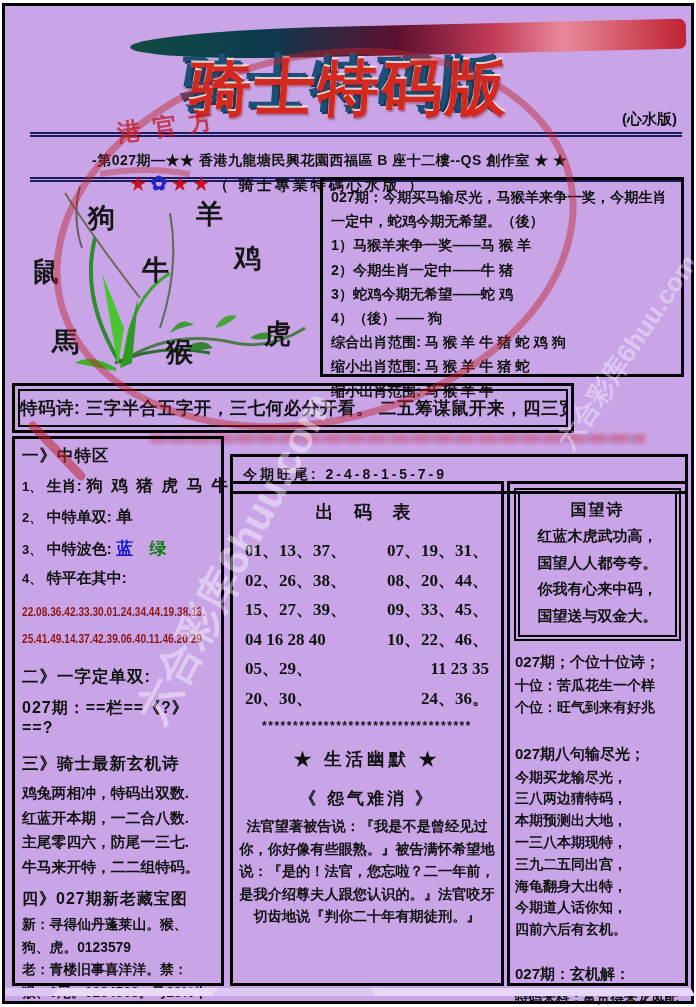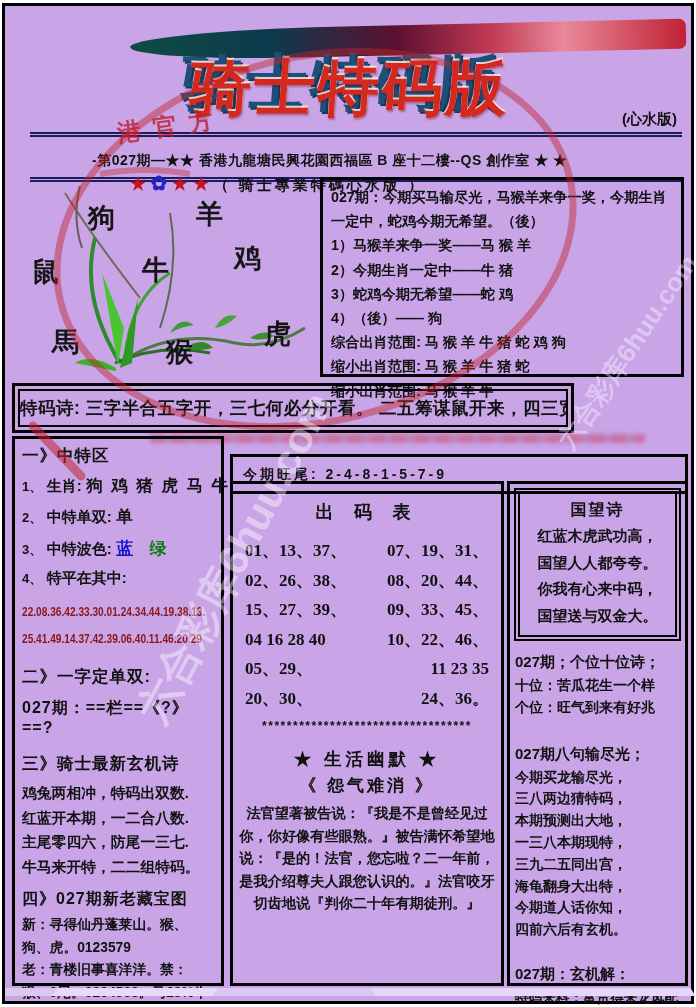--- a/index.html
+++ b/index.html
@@ -78,21 +78,21 @@
   .s4paras{margin-top:4px;font-size:13.8px;line-height:22.5px;font-weight:600;}
 
   
   .tbl-title{font-size:18px;font-weight:bold;letter-spacing:8px;margin-top:8px;
         font-family:"Liberation Serif",serif;}
   .crows{margin-top:12px;}
   .crow{display:flex;justify-content:space-between;padding:0 12px;font-size:17px;font-weight:bold;
         line-height:29.5px;font-family:"Liberation Serif",serif;}
   .starsline{margin-top:6px;font-size:12px;letter-spacing:1.5px;font-weight:bold;white-space:nowrap;overflow:hidden;}
   .humor-t{margin-top:14px;font-size:17.5px;font-weight:bold;letter-spacing:4px;}
-  .humor-s{margin-top:3px;font-size:17px;font-weight:bold;letter-spacing:3px;}
+  .humor-s{margin-top:16px;font-size:17px;font-weight:bold;letter-spacing:3px;}
   .humor-x{margin-top:5px;text-align:center;padding:0 4px;font-size:14.2px;line-height:22.6px;font-weight:600;}
 
   
   .gw-outer{border:2px solid #000;padding:2px;margin:1px;}
   .gw-inner{border:2px solid #000;padding:6px 1px;text-align:center;}
   .gw-title{font-size:16px;font-weight:bold;letter-spacing:2px;}
   .gw-lines{font-size:15px;line-height:26.5px;font-weight:600;margin-top:2px;}
   .r-t{margin-top:12px;font-size:15px;font-weight:bold;padding-left:2px;}
   .r-lines{font-size:14px;line-height:21.8px;font-weight:600;padding-left:2px;margin-top:3px;}
   .r-t2{margin-top:26px;}

